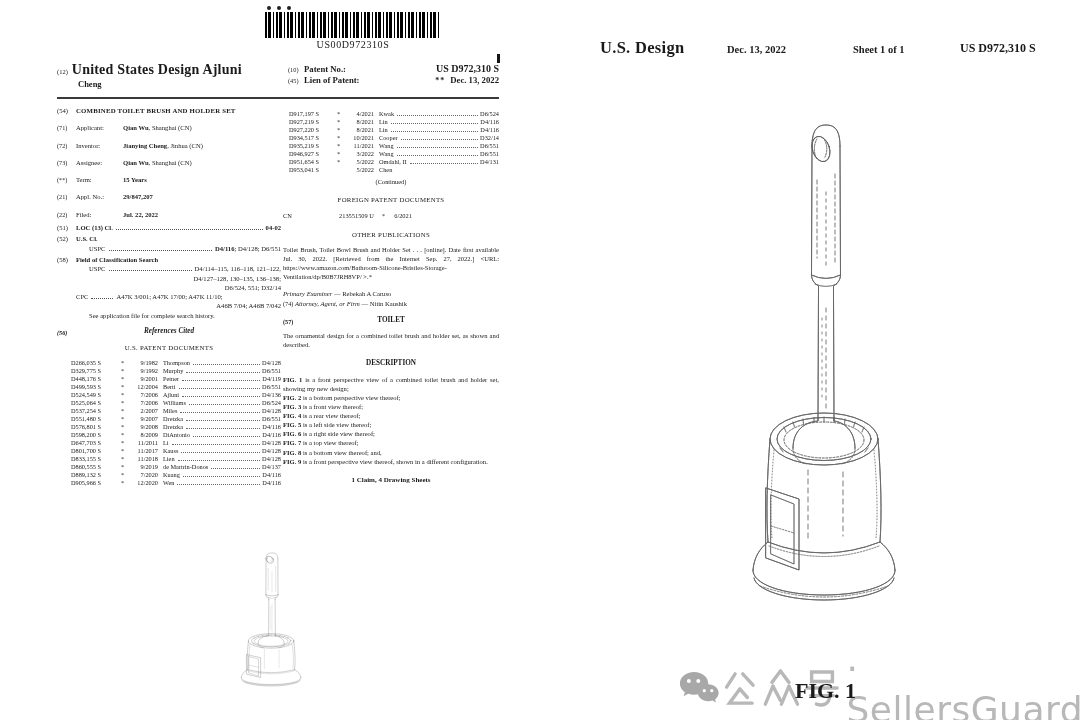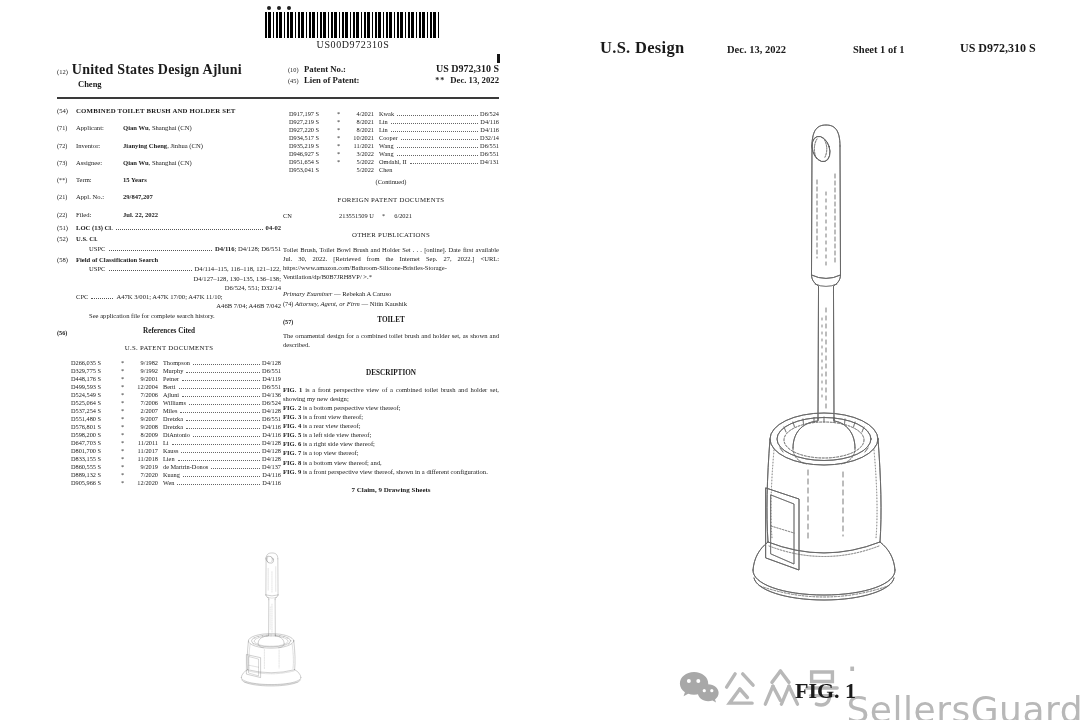--- a/index.html
+++ b/index.html
@@ -188,21 +188,21 @@
         <span class="ralign" style="display:block">D6/524, 551; D32/14</span>
         <span class="leadrow">
             <span>CPC</span>
             <span class="leader" style="flex:0 0 22px"></span>
             <span>A47K 3/001; A47K 17/00; A47K 11/10;</span>
           </span>
         <span class="ralign" style="display:block">A46B 7/04; A46B 7/042</span>
         <span class="sub" style="display:block">See application file for complete search history.</span>
       </span>
     </div>
-    <div class="sechead bold7 relhead" style="">
+    <div class="sechead bold7 relhead" style="font-style:italic;">
       <span class="fnum">(56)</span>
       <span>References Cited</span>
     </div>
     <div class="sechead caps">U.S. PATENT DOCUMENTS</div>
     <div>
 
         <div class="prow">
           <span class="pno">D266,035 S</span>
           <span class="pstar">*</span>
           <span class="pdate">9/1982</span>
@@ -440,42 +440,42 @@
       <div><i>Primary Examiner</i> <span>—</span> <span>Rebekah A Caruso</span></div>
       <div><span class="fnum" style="font-size:6.2px">(74)</span> <i>Attorney, Agent, or Firm</i> <span>—</span> <span>Nitin Kaushik</span></div>
     </div>
 
     <div class="sechead bold7 relhead" style="margin-top:8px;">
       <span class="fnum">(57)</span>
       <span>TOILET</span>
     </div>
     <p class="claimtext">The ornamental design for a combined toilet brush and holder set, as shown and described.</p>
 
-    <div class="sechead bold7" style="margin-top:20px;">DESCRIPTION</div>
+    <div class="sechead bold7" style="margin-top:10px;">DESCRIPTION</div>
     <div>
 
         <p class="figline"><b>FIG. 1</b> <span>is a front perspective view of a combined toilet brush and holder set, showing my new design;</span></p>
 
         <p class="figline"><b>FIG. 2</b> <span>is a bottom perspective view thereof;</span></p>
 
         <p class="figline"><b>FIG. 3</b> <span>is a front view thereof;</span></p>
 
         <p class="figline"><b>FIG. 4</b> <span>is a rear view thereof;</span></p>
 
         <p class="figline"><b>FIG. 5</b> <span>is a left side view thereof;</span></p>
 
         <p class="figline"><b>FIG. 6</b> <span>is a right side view thereof;</span></p>
 
         <p class="figline"><b>FIG. 7</b> <span>is a top view thereof;</span></p>
 
         <p class="figline"><b>FIG. 8</b> <span>is a bottom view thereof; and,</span></p>
 
         <p class="figline"><b>FIG. 9</b> <span>is a front perspective view thereof, shown in a different configuration.</span></p>
       </div>
-    <div class="sheetsnote">7 Claim, 9 Drawing Sheets</div>
+    <div class="sheetsnote">1 Claim, 4 Drawing Sheets</div>
   </div>
 
   <svg id="thumb" width="78" height="170" viewBox="0 0 78 170">
     <g transform="scale(0.42,0.28)">
         <use href="#fig1g"></use>
       </g>
   </svg>
 </div>
 
 <div>

